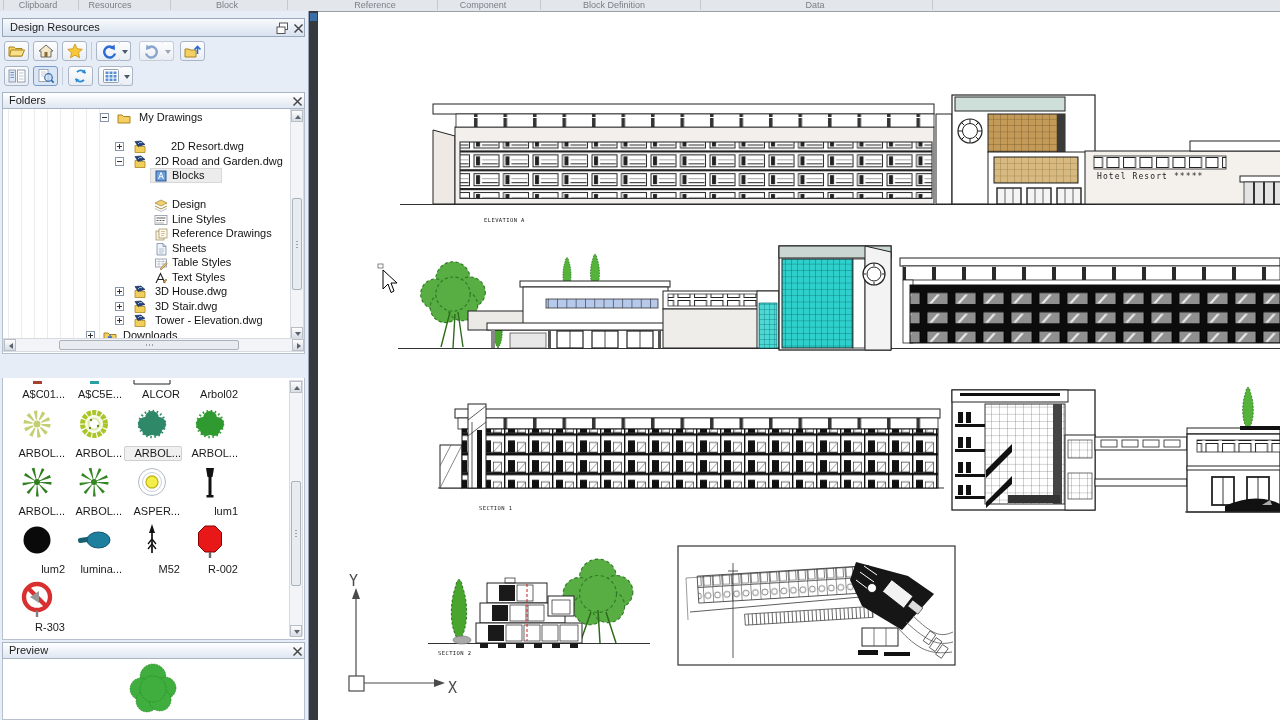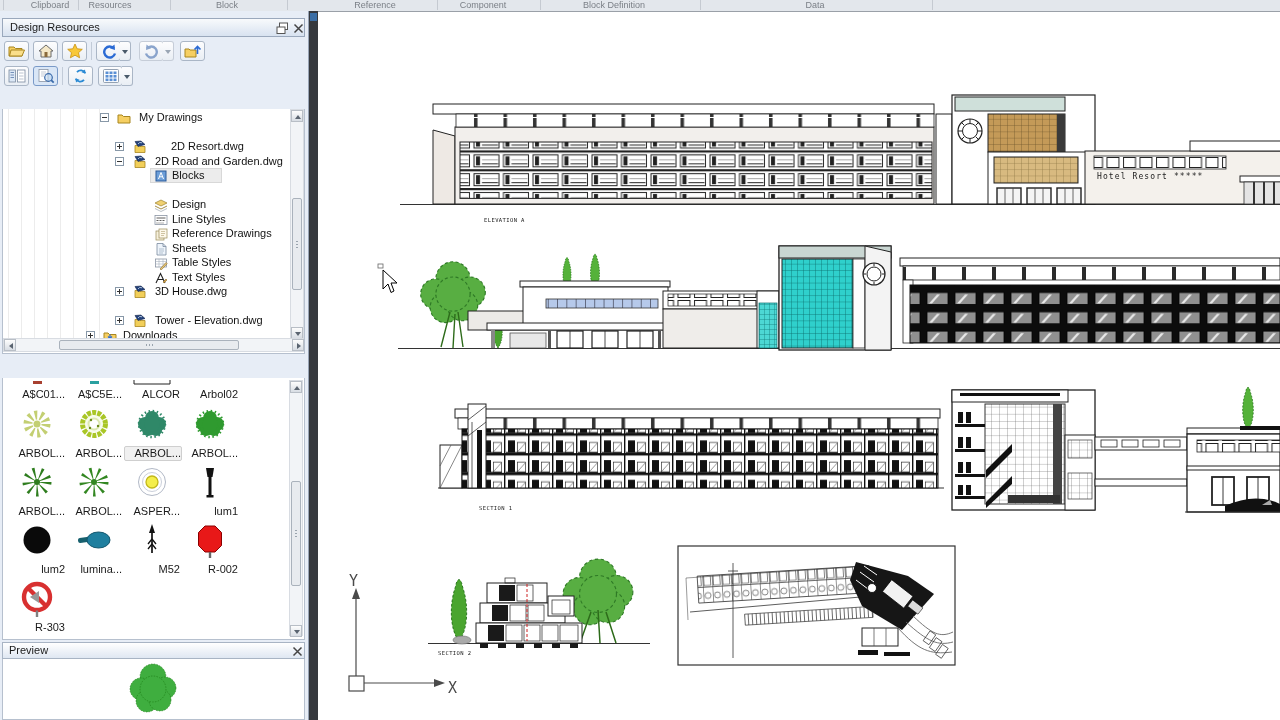--- a/index.html
+++ b/index.html
@@ -371,21 +371,21 @@
   <polygon points="434,679 445,683 434,687" fill="#4a4a4a" stroke="none"></polygon>
   <line x1="356" y1="676" x2="356" y2="599"></line>
   <polygon points="352,599 356,588 360,599" fill="#4a4a4a" stroke="none"></polygon>
   <text x="448" y="693" class="ucsg" stroke="none">X</text>
   <text x="349" y="586" class="ucsg" stroke="none">Y</text>
 </g>
 </svg>
 </div>
 
 <div class="ribbon">
-  <span class="glabel" style="left:20px;width:60px">Clipboard</span>
+  <span class="glabel" style="left:8px;width:60px">Clipboard</span>
   <span class="glabel" style="left:80px;width:60px">Resources</span>
   <span class="glabel" style="left:197px;width:60px">Block</span>
   <span class="glabel" style="left:345px;width:60px">Reference</span>
   <span class="glabel" style="left:453px;width:60px">Component</span>
   <span class="glabel" style="left:569px;width:90px">Block Definition</span>
   <span class="glabel" style="left:785px;width:60px">Data</span>
   <span class="gsep" style="left:3px"></span>
       <span class="gsep" style="left:78px"></span>
   <span class="gsep" style="left:170px"></span>
       <span class="gsep" style="left:287px"></span>
@@ -646,20 +646,26 @@
           <use href="#tb-refresh"></use>
         </svg>
       </div>
   <div class="tbtn" style="left:98px;top:55px;width:25px">
         <svg width="18" height="16">
           <use href="#tb-views"></use>
         </svg>
       </div>
   <div class="dd" style="left:122px;top:55px"></div>
 
+  <div class="shead" style="top:81px">
+    <span class="txt">Folders</span>
+    <svg class="wbtn" style="left:288px;top:2px" width="13" height="13">
+          <use href="#ic-x"></use>
+        </svg>
+  </div>
   <div class="sbody" style="top:98px;height:245px">
     <div class="treewrap">
 
       <div class="trow" style="top:2px">
             <svg class="exp" style="left:97px" width="9" height="9">
               <use href="#ic-exp-minus"></use>
             </svg>
             <svg class="tico" style="left:114px" width="14" height="14">
               <use href="#ic-folder"></use>
             </svg>
@@ -727,20 +733,29 @@
             <span class="tlabel" style="left:169px">Text Styles</span>
           </div>
       <div class="trow" style="top:176px">
             <svg class="exp" style="left:112px" width="9" height="9">
               <use href="#ic-exp-plus"></use>
             </svg>
             <svg class="tico" style="left:130px" width="14" height="14">
               <use href="#ic-dwg"></use>
             </svg>
             <span class="tlabel" style="left:152px">3D House.dwg</span>
+          </div>
+      <div class="trow" style="top:190.5px">
+            <svg class="exp" style="left:112px" width="9" height="9">
+              <use href="#ic-exp-plus"></use>
+            </svg>
+            <svg class="tico" style="left:130px" width="14" height="14">
+              <use href="#ic-dwg"></use>
+            </svg>
+            <span class="tlabel" style="left:152px">3D Stair.dwg</span>
           </div>
       <div class="trow" style="top:219.5px">
             <svg class="exp" style="left:83px" width="9" height="9">
               <use href="#ic-exp-plus"></use>
             </svg>
             <svg class="tico" style="left:100px" width="14" height="14">
               <use href="#ic-dl"></use>
             </svg>
             <span class="tlabel" style="left:120px">Downloads</span>
           </div>

